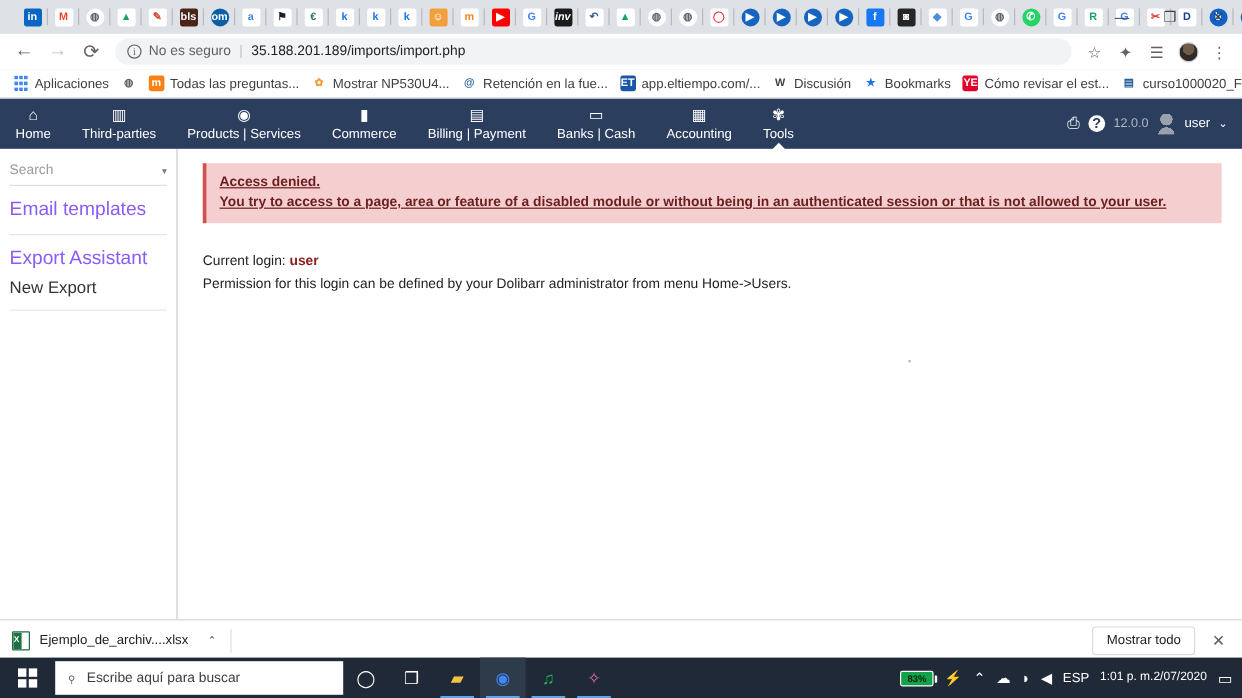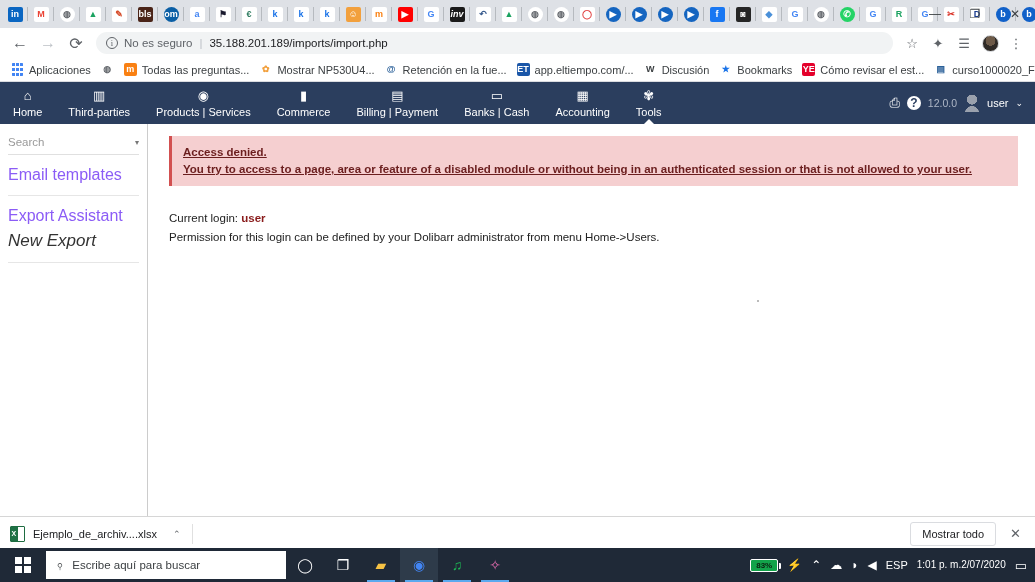--- a/index.html
+++ b/index.html
@@ -9,21 +9,21 @@
     background:#ffffff;
     -webkit-font-smoothing: antialiased;
   }
 
   
   .browser { width:1035px; height:548px; background:#dee1e6; position:relative; }
 
   
   .tabstrip {
     height:28px; background:#dee1e6; display:flex; align-items:flex-end;
-    padding-left:2px; position:relative;
+    padding-left:14px; position:relative;
   }
   .pinnedtabs { display:flex; align-items:center; height:28px; }
   .ptab {
     width:26px; height:28px; display:flex; align-items:center; justify-content:center;
     position:relative;
   }
   .ptab:after{
     content:""; position:absolute; right:0; top:7px; height:14px; width:1px;
     background:#b6babf;
   }
@@ -111,21 +111,21 @@
   .pagebody { display:flex; height:392px; }
   .sidebar { width:148px; background:#fff; border-right:1px solid #ccc; padding-top:8px; }
   .searchrow {
     margin:4px 8px 0 8px; display:flex; align-items:center; justify-content:space-between;
     border-bottom:1px solid #e0e0e0; padding-bottom:6px;
   }
   .searchrow .ph { font-size:11.5px; color:#9a9a9a; }
   .searchrow .caret { font-size:8px; color:#777; }
   .sgroup { border-bottom:1px solid #e6e6e6; margin:0 8px; padding:9px 0 9px 0; }
   .stitle { font-size:16px; font-weight:normal; color:#8b5cf6; padding:2px 0; }
-  .slink { font-size:17px; color:#333; padding:4px 0 2px 0;font-style:italic; }
+  .slink { font-size:14px; color:#333; padding:4px 0 2px 0; }
 
   .content { flex:1; padding:12px 17px 0 21px; }
   .errorbox {
     background:#f5cfd0; border-left:3px solid #d25050; padding:8px 11px 9px 11px;
     color:#6b1e1e; font-size:11.5px; line-height:1.45;text-decoration:underline;
   }
   .errorbox .l1 { font-weight:bold; }
   .errorbox .l2 { font-weight:bold; }
   .loginfo { margin-top:23px; font-size:11.5px; color:#222; line-height:1.6; }
   .loginfo b.user { color:#8a1c1c; }

